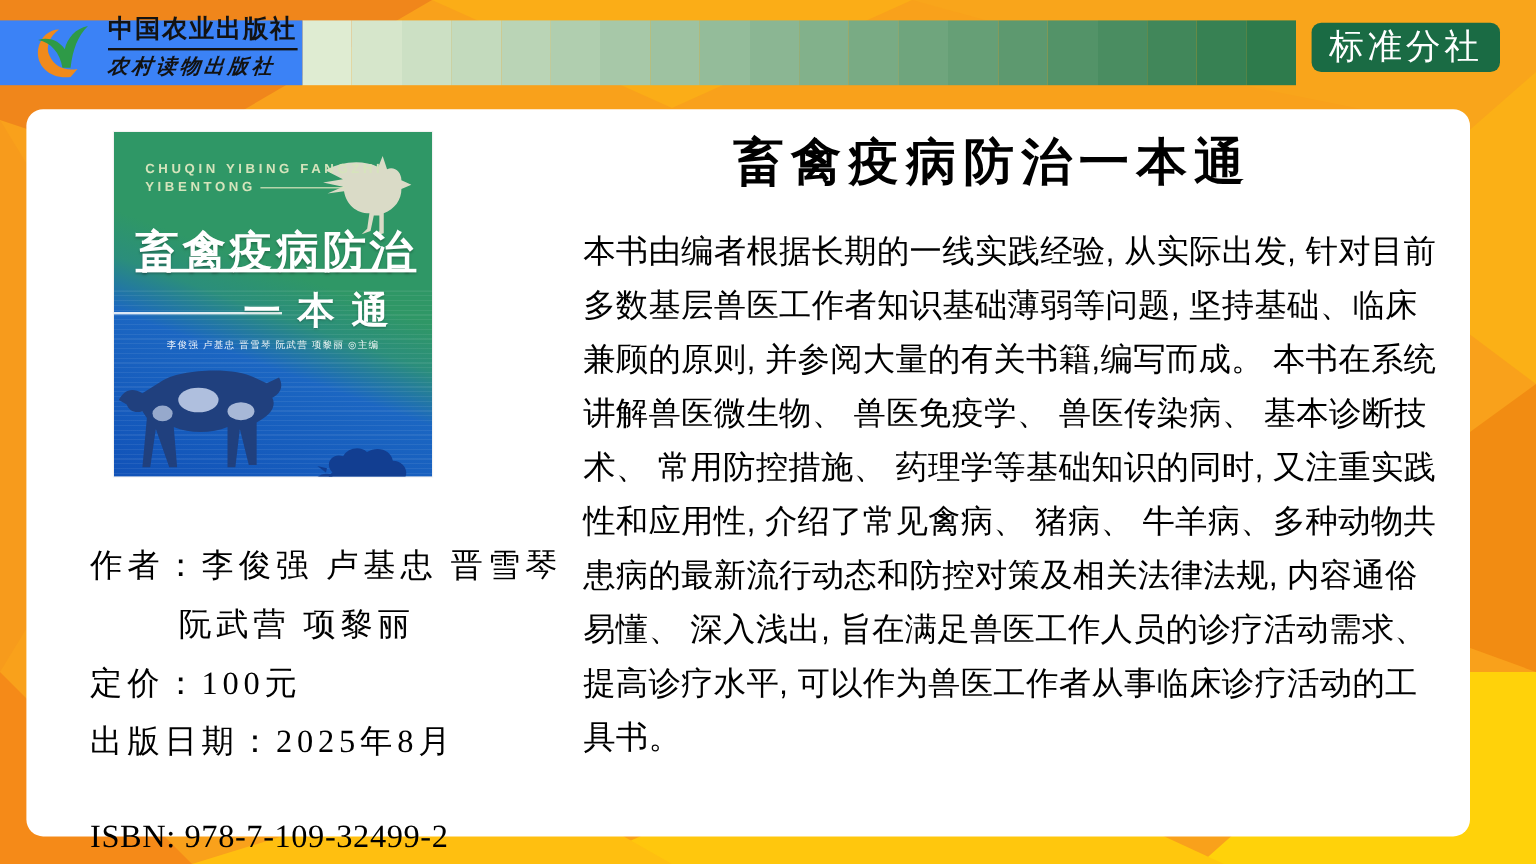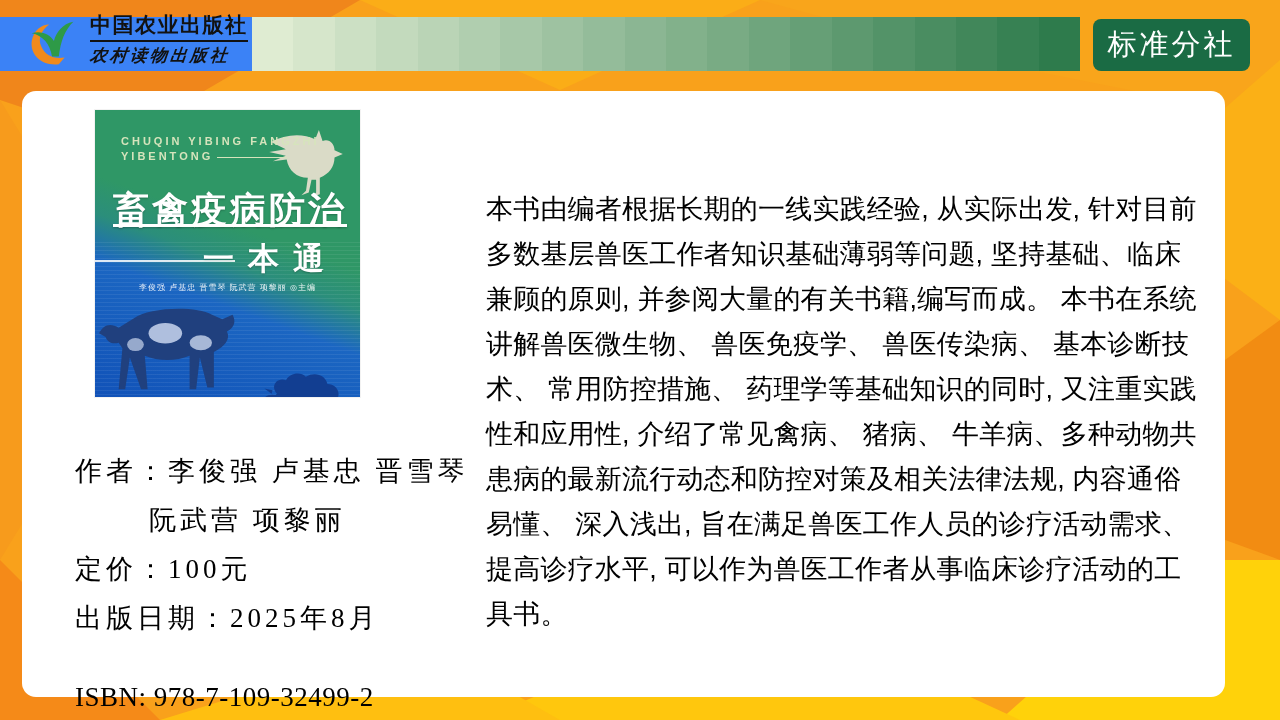--- a/index.html
+++ b/index.html
@@ -21,23 +21,23 @@
   .logo-cn{
     font-size:21px;font-weight:bold;color:#121212;letter-spacing:1.5px;
     border-bottom:2px solid #121212;padding-bottom:2px;line-height:1.15;
   }
   .logo-sub{
     font-family:"Liberation Serif","DejaVu Serif",serif;
     font-style:italic;font-weight:bold;font-size:17px;color:#121212;
     letter-spacing:3px;margin-top:2px;transform:skewX(-6deg);
   }
   .badge{
-    position:absolute;left:1093px;top:19px;width:157px;height:52px;
+    position:absolute;left:1093px;top:19px;width:157px;height:41px;
     background:#1A6B44;border-radius:8px;color:#ffffff;
-    display:flex;align-items:center;justify-content:center;
+    display:flex;justify-content:center;
     font-size:29px;letter-spacing:3px;
   }
   
   .card{
     position:absolute;left:22px;top:91px;width:1203px;height:606px;
     background:#ffffff;border-radius:14px;
   }
   
   .cover{
     position:absolute;left:73px;top:19px;width:265px;height:287px;
@@ -182,20 +182,21 @@
 
     <svg class="sheep" viewBox="0 0 120 100" aria-hidden="true">
       <path d="M30 32 C22 24 30 13 40 17 C44 9 56 7 62 13 C72 7 84 11 86 21 C96 21 102 31 96 39 C102 45 98 55 90 57 L88 86 L81 86 L79 61 L61 63 L59 86 L52 86 L50 61 C40 61 32 55 30 47 C24 45 24 36 30 32 Z" fill="#123E91"></path>
       <path d="M30 34 C21 31 13 36 13 43 C13 50 20 53 27 50 L30 45 Z" fill="#123E91"></path>
       <path d="M24 32 L16 26 L25 28 Z" fill="#123E91"></path>
     </svg>
 
     <div class="cover-publisher">介绍了常见禽病｜中国农业出版社</div>
   </div>
 
+  <div class="book-title">畜禽疫病防治一本通</div>
 
   <div class="desc">本书由编者根据长期的一线实践经验, 从实际出发, 针对目前多数基层兽医工作者知识基础薄弱等问题, 坚持基础、临床兼顾的原则, 并参阅大量的有关书籍,编写而成。 本书在系统讲解兽医微生物、 兽医免疫学、 兽医传染病、 基本诊断技术、 常用防控措施、 药理学等基础知识的同时, 又注重实践性和应用性, 介绍了常见禽病、 猪病、 牛羊病、多种动物共患病的最新流行动态和防控对策及相关法律法规, 内容通俗易懂、 深入浅出, 旨在满足兽医工作人员的诊疗活动需求、 提高诊疗水平, 可以作为兽医工作者从事临床诊疗活动的工具书。</div>
 
   <div class="meta">
     <div class="meta-line">
       <span>作者：</span><span>李俊强 卢基忠 晋雪琴</span>
     </div>
     <div class="meta-line indent">
       <span>阮武营 项黎丽</span>
     </div>

